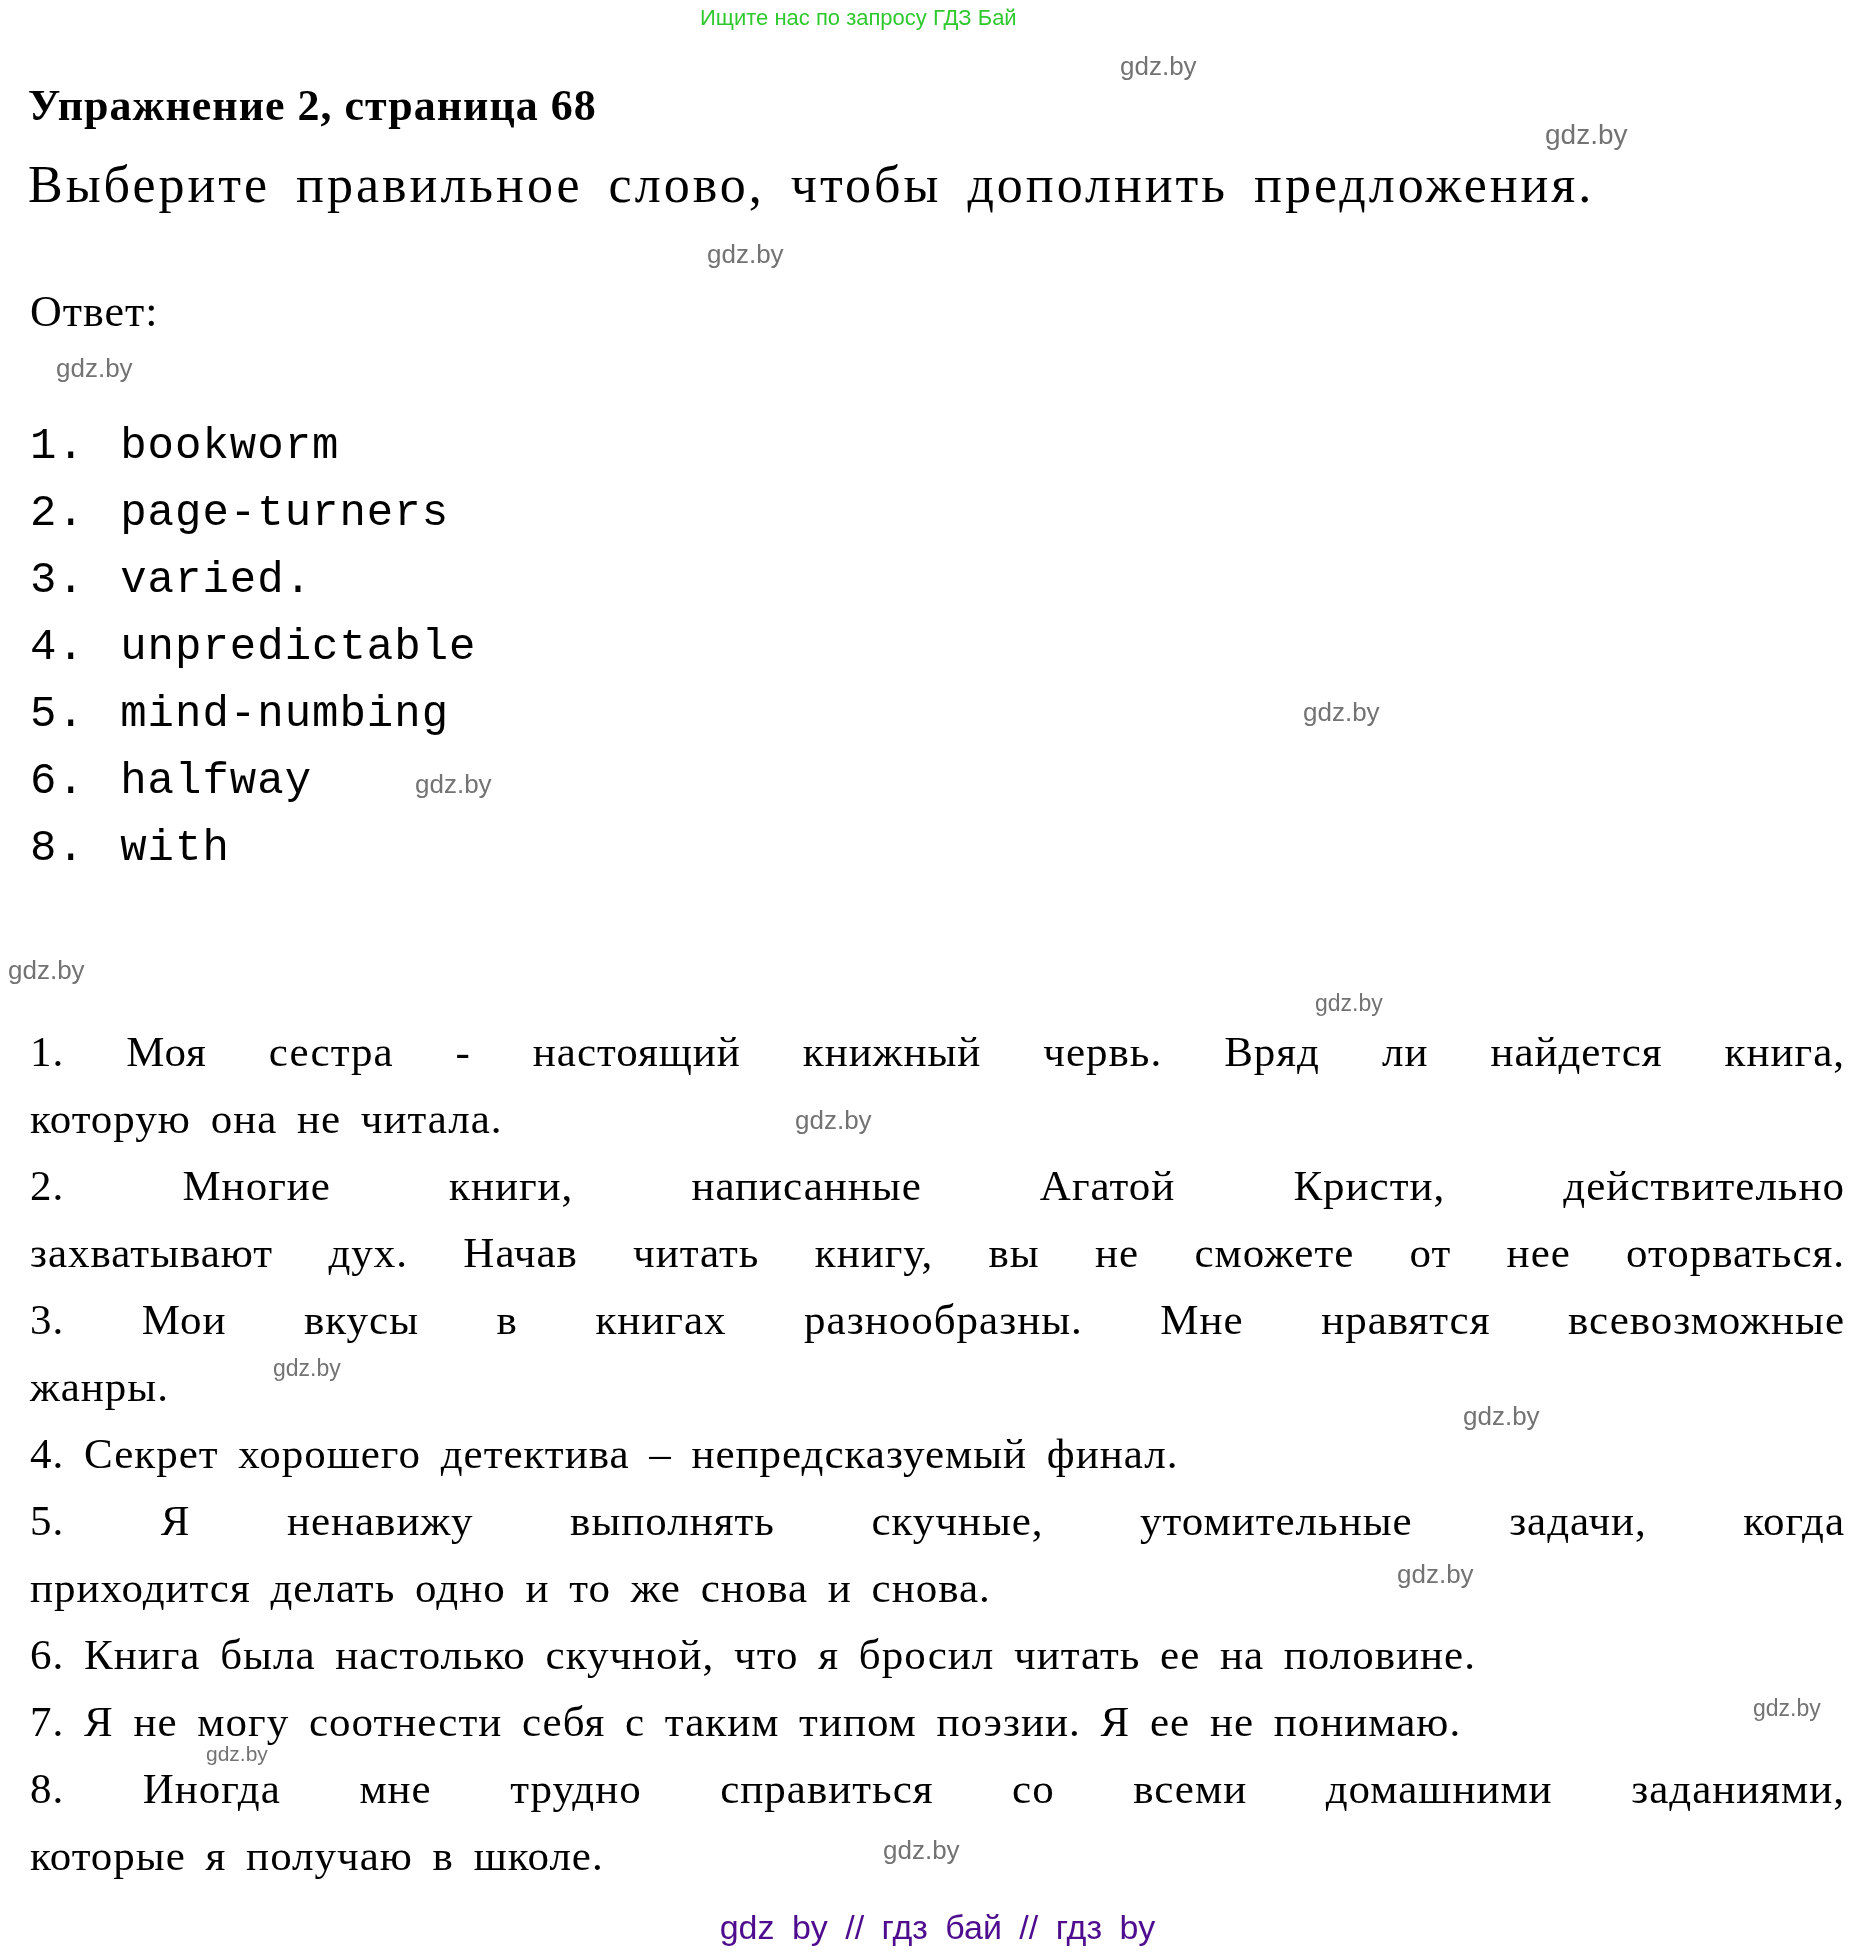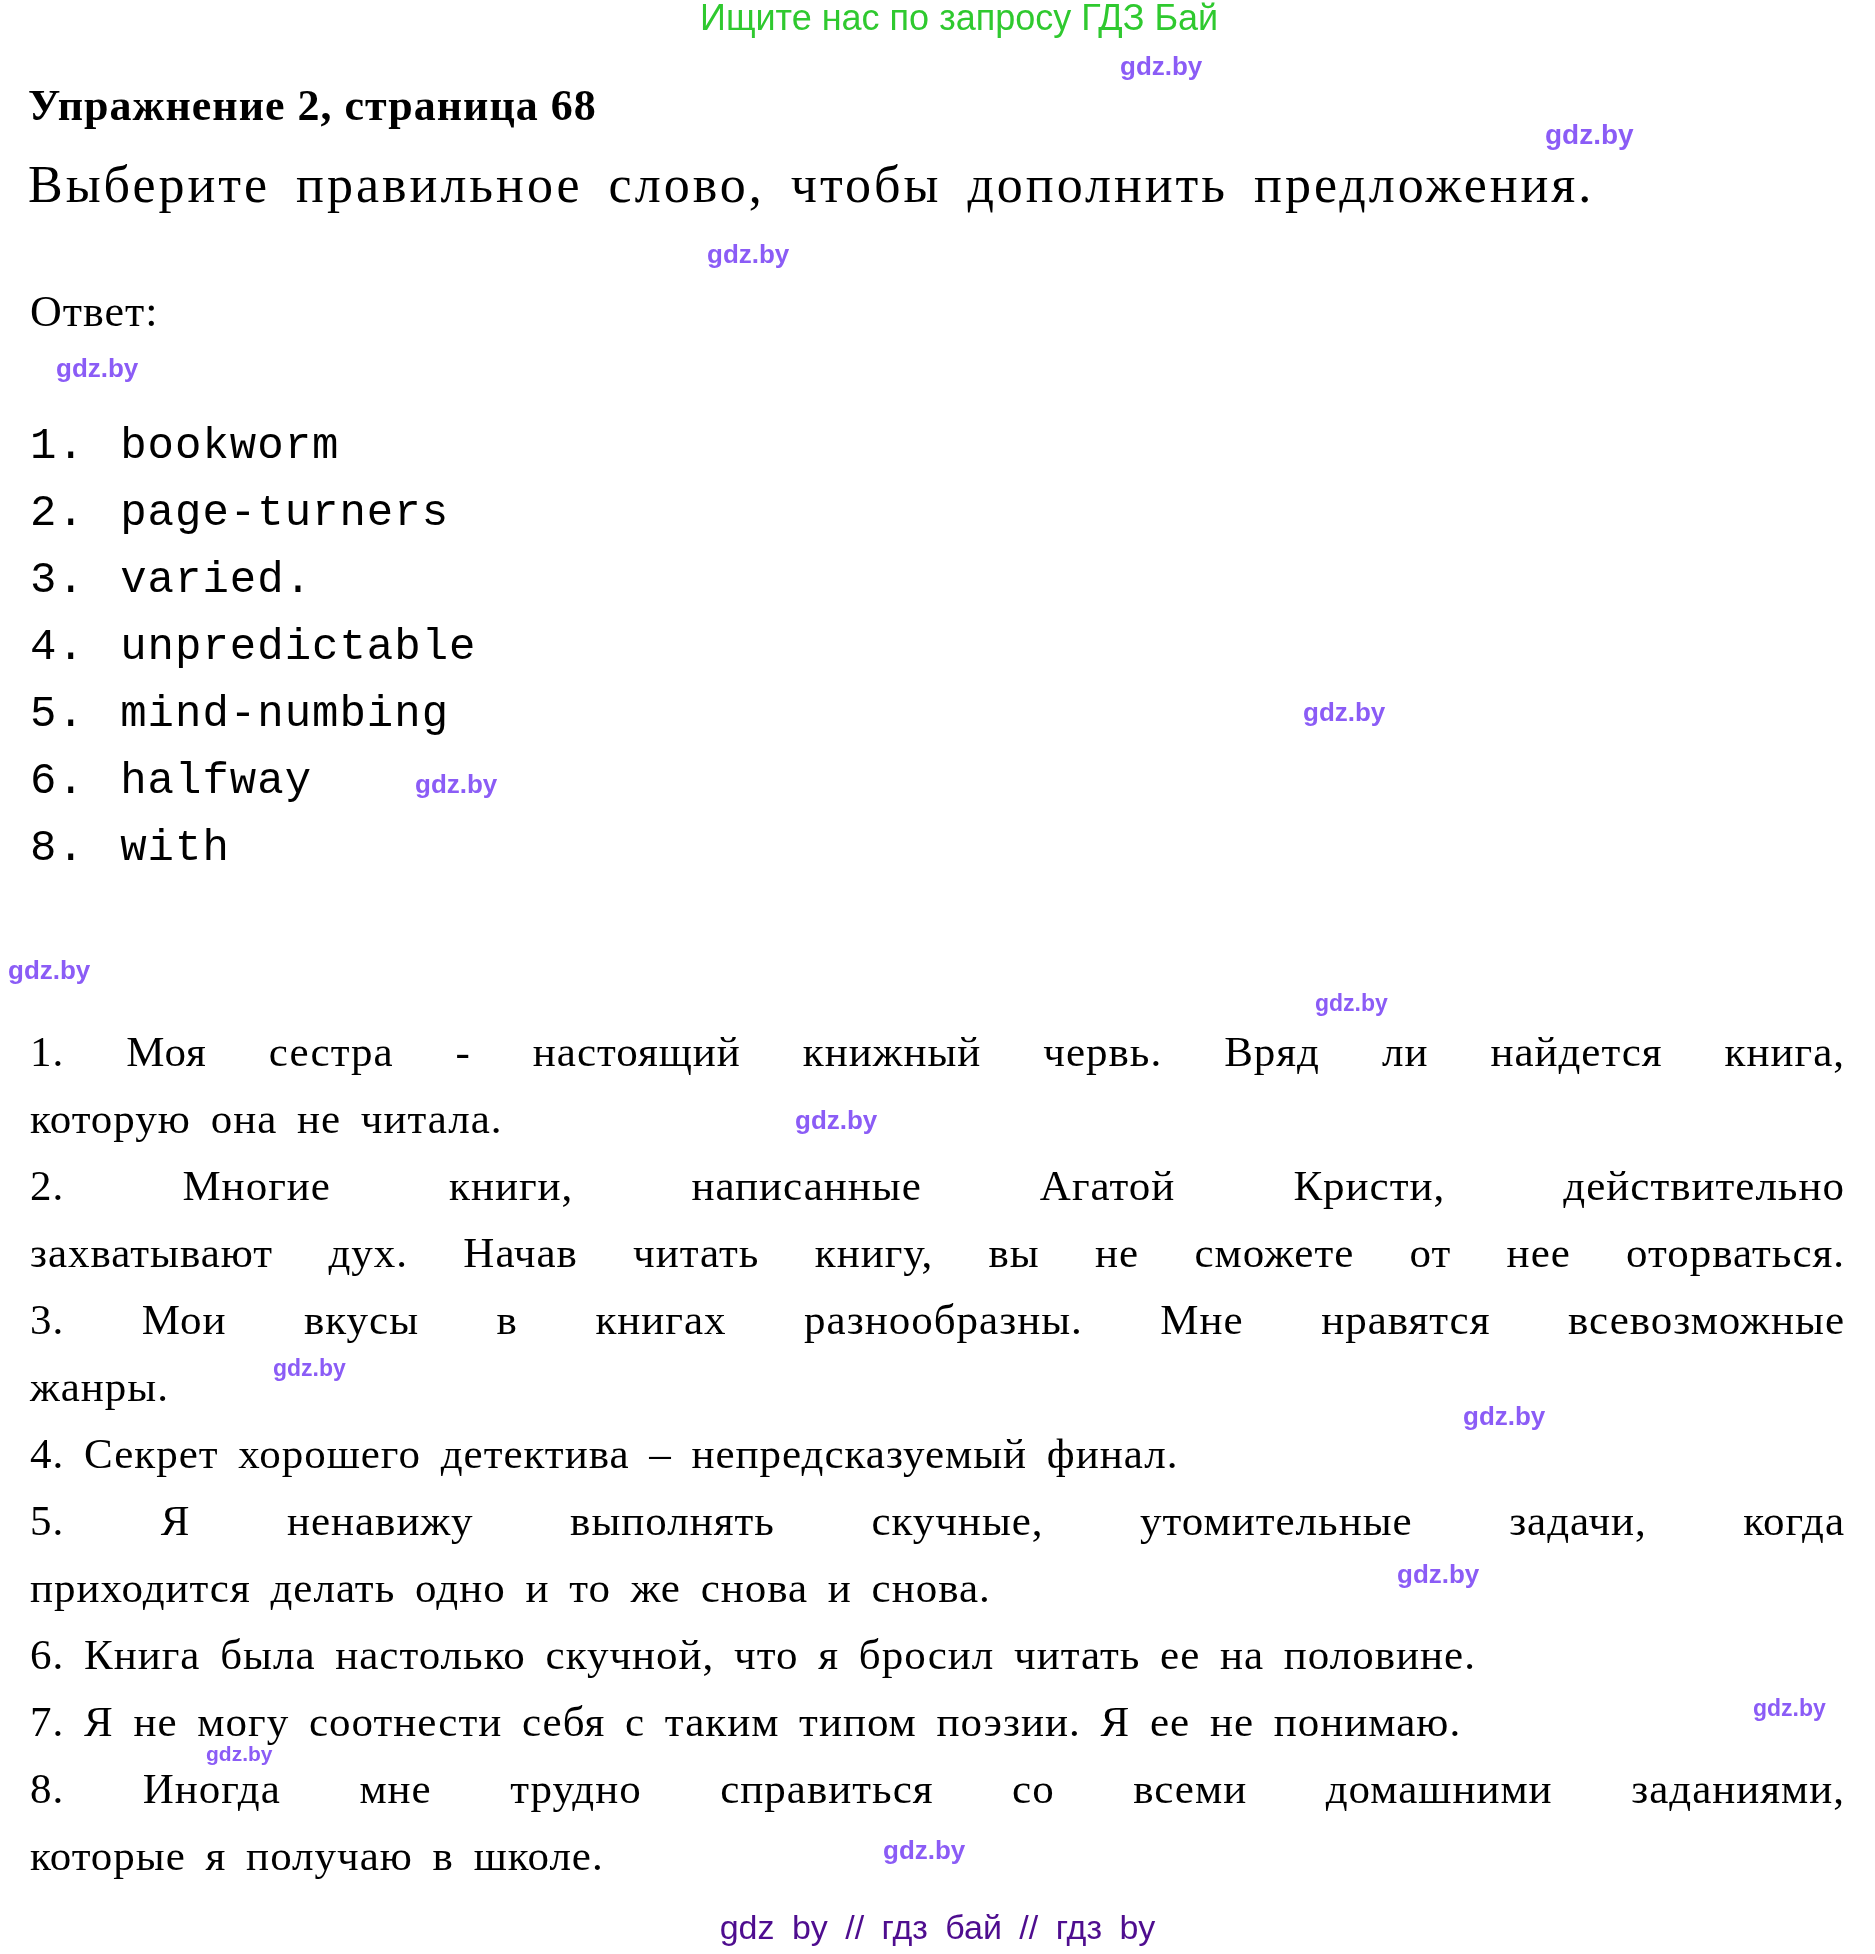--- a/index.html
+++ b/index.html
@@ -9,21 +9,21 @@
     height:1954px;
     background:#ffffff;
     overflow:hidden;
     font-family:"Liberation Serif", serif;
     color:#000000;
   }
   .promo{
     position:absolute;
     left:700px; top:0px;
     font-family:"Liberation Sans", sans-serif;
-    font-size:36px;
+    font-size:22px;
     line-height:36px;
     color:#2fc92f;
     white-space:nowrap;
   }
   .title{
     position:absolute;
     left:28px; top:80px;
     margin:0;
     font-size:44px;
     font-weight:bold;
@@ -70,24 +70,23 @@
     white-space:nowrap;
   }
   .ru-line.j{
     white-space:normal;
     text-align:justify;
     text-align-last:justify;
   }
   .wm{
     position:absolute;
     font-family:"Liberation Sans", sans-serif;
-    color:#8b5cf6;
+    color:#737373;
     line-height:1;
     white-space:nowrap;
-    font-weight:bold;
   }
   .footer{
     position:absolute;
     left:0; top:1908px;
     width:100%;
     text-align:center;
     font-family:"Liberation Sans", sans-serif;
     font-size:34px;
     word-spacing:8px;
     color:#4e0d8f;

